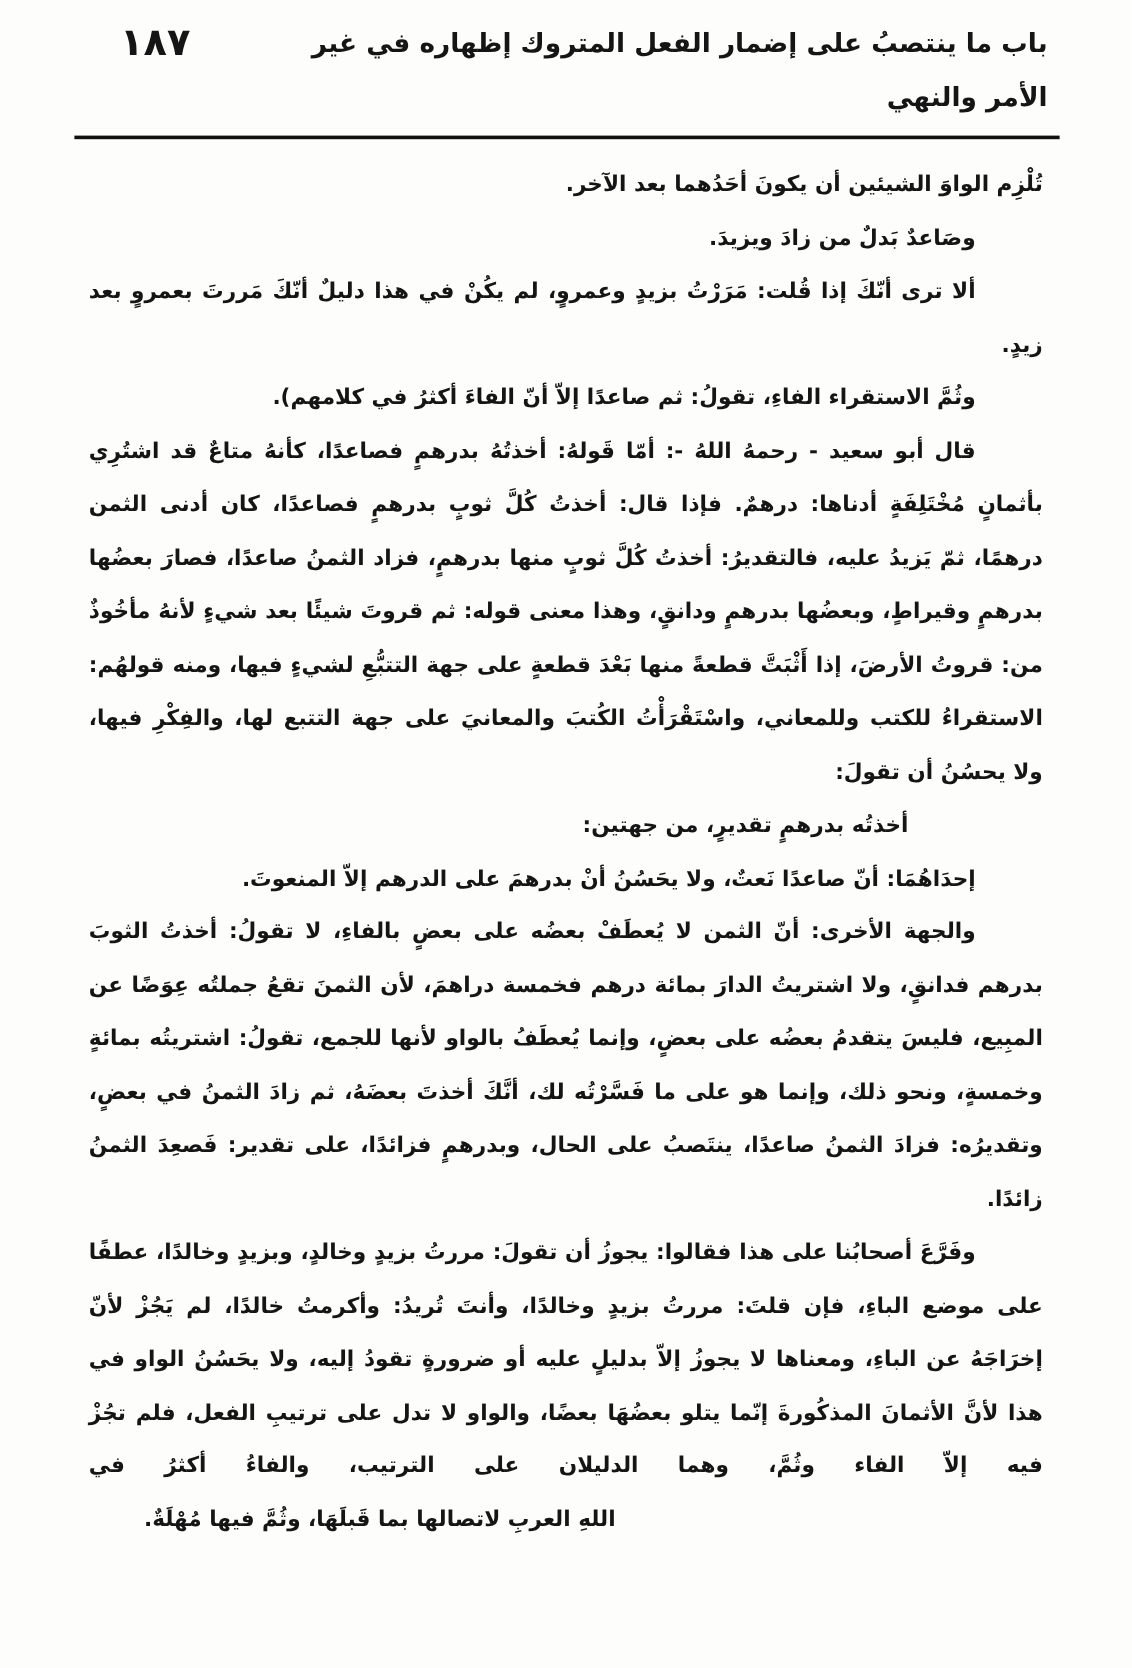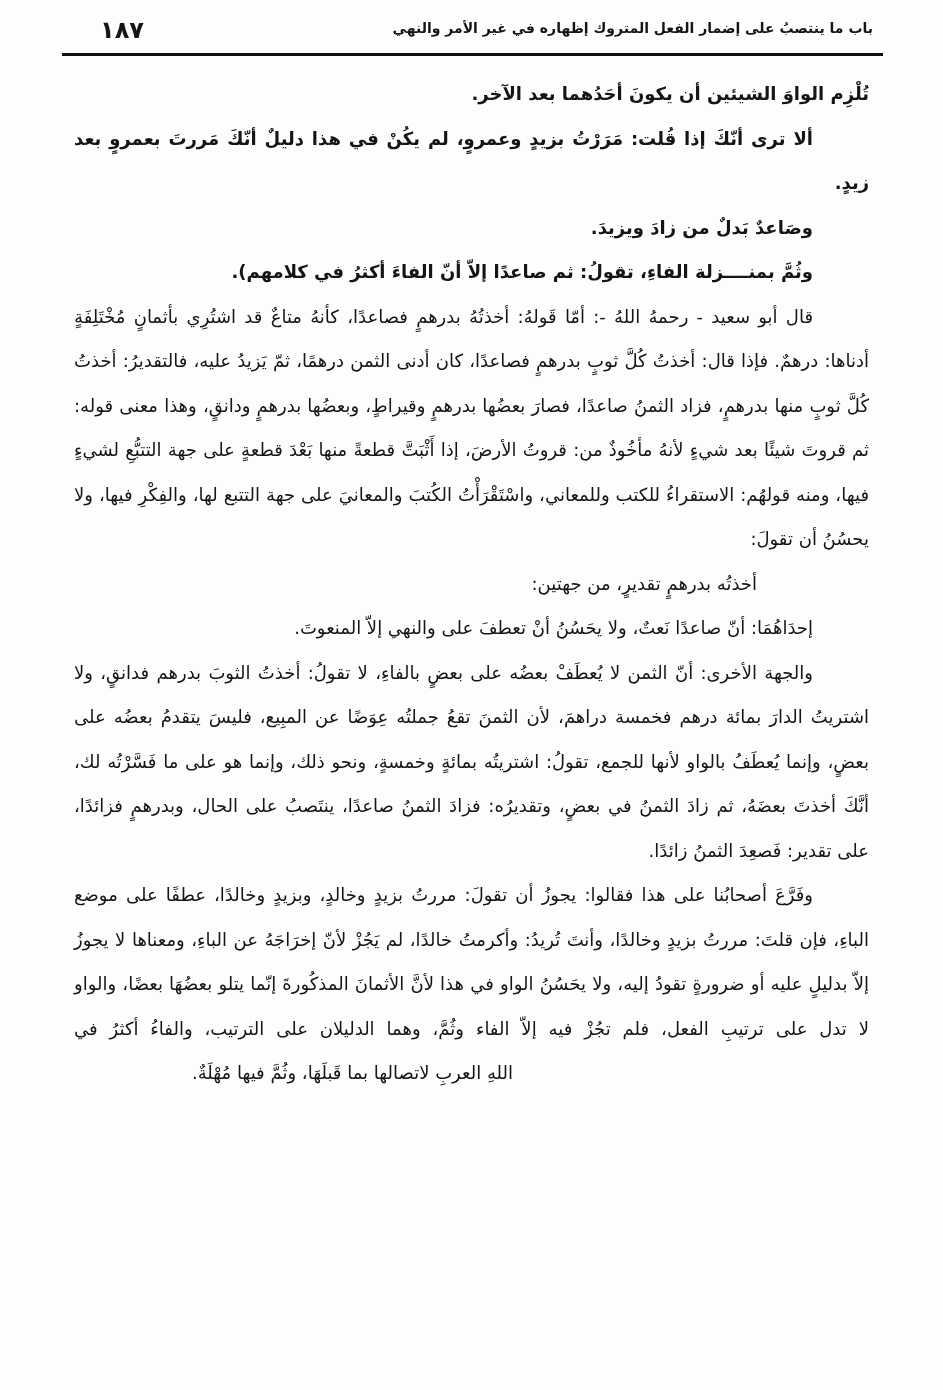--- a/index.html
+++ b/index.html
@@ -15,49 +15,50 @@
     overflow: hidden;
   }
   .header {
     direction: ltr;
     display: flex;
     justify-content: space-between;
     align-items: flex-start;
     padding: 14px 70px 0 100px;
   }
   .page-number {
-    font-size: 24px;
+    font-size: 32px;
     font-weight: bold;
     letter-spacing: 2px;
     padding-top: 2px;
   }
   .chapter-title {
     direction: rtl;
     text-align: right;
-    font-size: 14px;
+    font-size: 22px;
     font-weight: bold;
-    line-height: 28px;
+    line-height: 45px;
     max-width: 640px;
   }
   .header-rule {
     height: 3px;
     background: #101010;
     margin: 9px 60px 0 62px;
   }
   .body-text {
     direction: rtl;
     padding: 16px 74px 0 58px;
     font-size: 18px;
     line-height: 44.5px;
     margin-left: 16px;
   }
   p.para {
     text-align: justify;
     text-align-last: right;
     margin: 0;
+    font-weight: bold;
   }
   p.matn { font-weight: bold; }
   p.indent { text-indent: 56px; }
   p.quote-line {
     padding-right: 112px;
     text-align: right;
     text-align-last: right;
   }
   p.justify-last { text-align-last: justify; }
   p.tail-line {
@@ -73,24 +74,24 @@
 
   <div class="header">
     <span class="page-number">١٨٧</span>
     <h1 class="chapter-title">باب ما ينتصبُ على إضمار الفعل المتروك إظهاره في غير الأمر والنهي</h1>
   </div>
 
   <div class="header-rule"></div>
 
   <main class="body-text">
     <p class="para matn">تُلْزِم الواوَ الشيئين أن يكونَ أحَدُهما بعد الآخر.</p>
+    <p class="para matn indent">وصَاعدٌ بَدلٌ من زادَ ويزيدَ.</p>
     <p class="para matn indent">ألا ترى أنّكَ إذا قُلت: مَرَرْتُ بزيدٍ وعمروٍ، لم يكُنْ في هذا دليلٌ أنّكَ مَررتَ بعمروٍ بعد زيدٍ.</p>
-    <p class="para matn indent">وصَاعدٌ بَدلٌ من زادَ ويزيدَ.</p>
-    <p class="para matn indent">وثُمَّ بمنــــزلة الفاءِ، تقولُ: ثم صاعدًا إلاّ أنّ الفاءَ أكثرُ في كلامهم).</p>
+    <p class="para matn indent">وثُمَّ الاستقراء الفاءِ، تقولُ: ثم صاعدًا إلاّ أنّ الفاءَ أكثرُ في كلامهم).</p>
     <p class="para indent">قال أبو سعيد - رحمهُ اللهُ -: أمّا قَولهُ: أخذتُهُ بدرهمٍ فصاعدًا، كأنهُ متاعٌ قد اشتُرِي بأثمانٍ مُخْتَلِفَةٍ أدناها: درهمٌ. فإذا قال: أخذتُ كُلَّ ثوبٍ بدرهمٍ فصاعدًا، كان أدنى الثمن درهمًا، ثمّ يَزيدُ عليه، فالتقديرُ: أخذتُ كُلَّ ثوبٍ منها بدرهمٍ، فزاد الثمنُ صاعدًا، فصارَ بعضُها بدرهمٍ وقيراطٍ، وبعضُها بدرهمٍ ودانقٍ، وهذا معنى قوله: ثم قروتَ شيئًا بعد شيءٍ لأنهُ مأخُوذٌ من: قروتُ الأرضَ، إذا أَثْبَتَّ قطعةً منها بَعْدَ قطعةٍ على جهة التتبُّعِ لشيءٍ فيها، ومنه قولهُم: الاستقراءُ للكتب وللمعاني، واسْتَقْرَأْتُ الكُتبَ والمعانيَ على جهة التتبع لها، والفِكْرِ فيها، ولا يحسُنُ أن تقولَ:</p>
     <p class="para quote-line">أخذتُه بدرهمٍ تقديرٍ، من جهتين:</p>
-    <p class="para indent">إحدَاهُمَا: أنّ صاعدًا نَعتٌ، ولا يحَسُنُ أنْ تعطفَ على والنهي إلاّ المنعوتَ.</p>
+    <p class="para indent">إحدَاهُمَا: أنّ صاعدًا نَعتٌ، ولا يحَسُنُ أنْ بدرهمَ على الدرهم إلاّ المنعوتَ.</p>
     <p class="para indent">والجهة الأخرى: أنّ الثمن لا يُعطَفْ بعضُه على بعضٍ بالفاءِ، لا تقولُ: أخذتُ الثوبَ بدرهم فدانقٍ، ولا اشتريتُ الدارَ بمائة درهم فخمسة دراهمَ، لأن الثمنَ تقعُ جملتُه عِوَضًا عن المبِيع، فليسَ يتقدمُ بعضُه على بعضٍ، وإنما يُعطَفُ بالواو لأنها للجمع، تقولُ: اشتريتُه بمائةٍ وخمسةٍ، ونحو ذلك، وإنما هو على ما فَسَّرْتُه لك، أنَّكَ أخذتَ بعضَهُ، ثم زادَ الثمنُ في بعضٍ، وتقديرُه: فزادَ الثمنُ صاعدًا، ينتَصبُ على الحال، وبدرهمٍ فزائدًا، على تقدير: فَصعِدَ الثمنُ زائدًا.</p>
     <p class="para indent justify-last">وفَرَّعَ أصحابُنا على هذا فقالوا: يجوزُ أن تقولَ: مررتُ بزيدٍ وخالدٍ، وبزيدٍ وخالدًا، عطفًا على موضع الباءِ، فإن قلتَ: مررتُ بزيدٍ وخالدًا، وأنتَ تُريدُ: وأكرمتُ خالدًا، لم يَجُزْ لأنّ إخرَاجَهُ عن الباءِ، ومعناها لا يجوزُ إلاّ بدليلٍ عليه أو ضرورةٍ تقودُ إليه، ولا يحَسُنُ الواو في هذا لأنَّ الأثمانَ المذكُورةَ إنّما يتلو بعضُهَا بعضًا، والواو لا تدل على ترتيبِ الفعل، فلم تجُزْ فيه إلاّ الفاء وثُمَّ، وهما الدليلان على الترتيب، والفاءُ أكثرُ في</p>
     <p class="para tail-line">اللهِ العربِ لاتصالها بما قَبلَهَا، وثُمَّ فيها مُهْلَةٌ.</p>
   </main>
 
 </div>
 
 </body></html>

